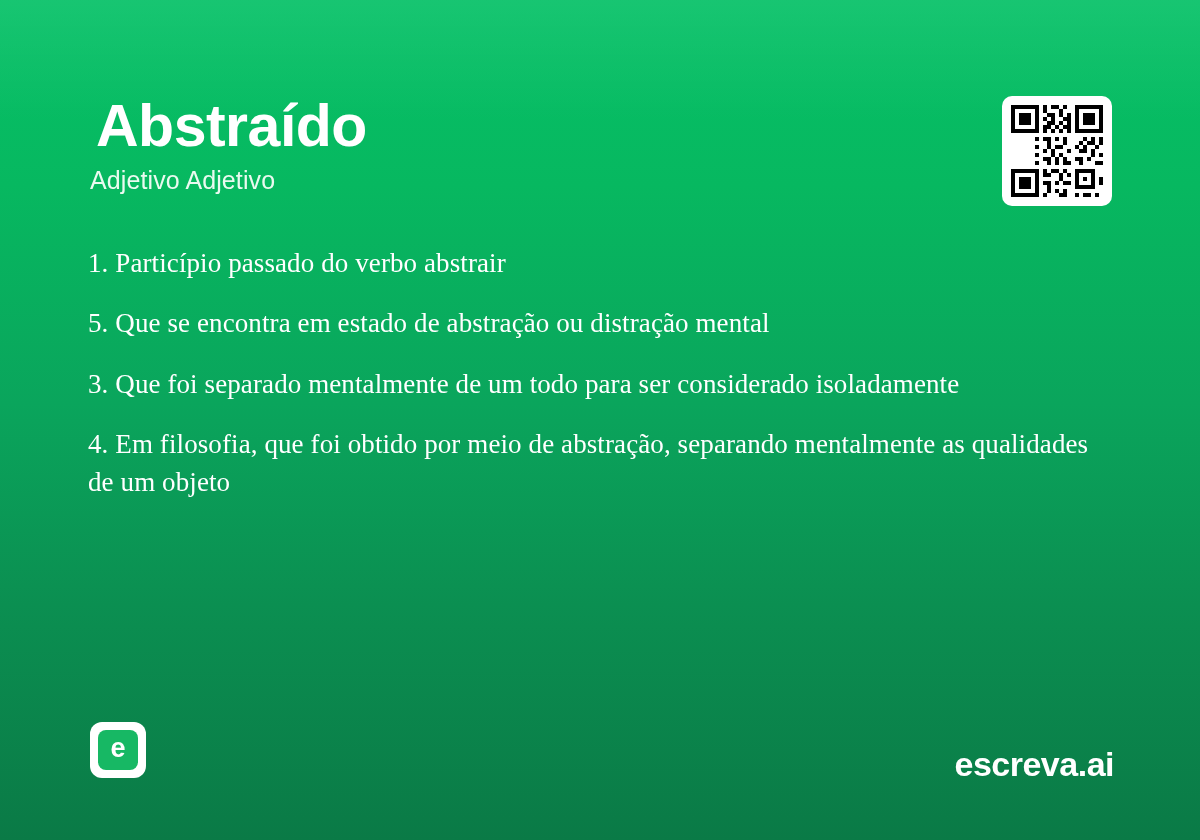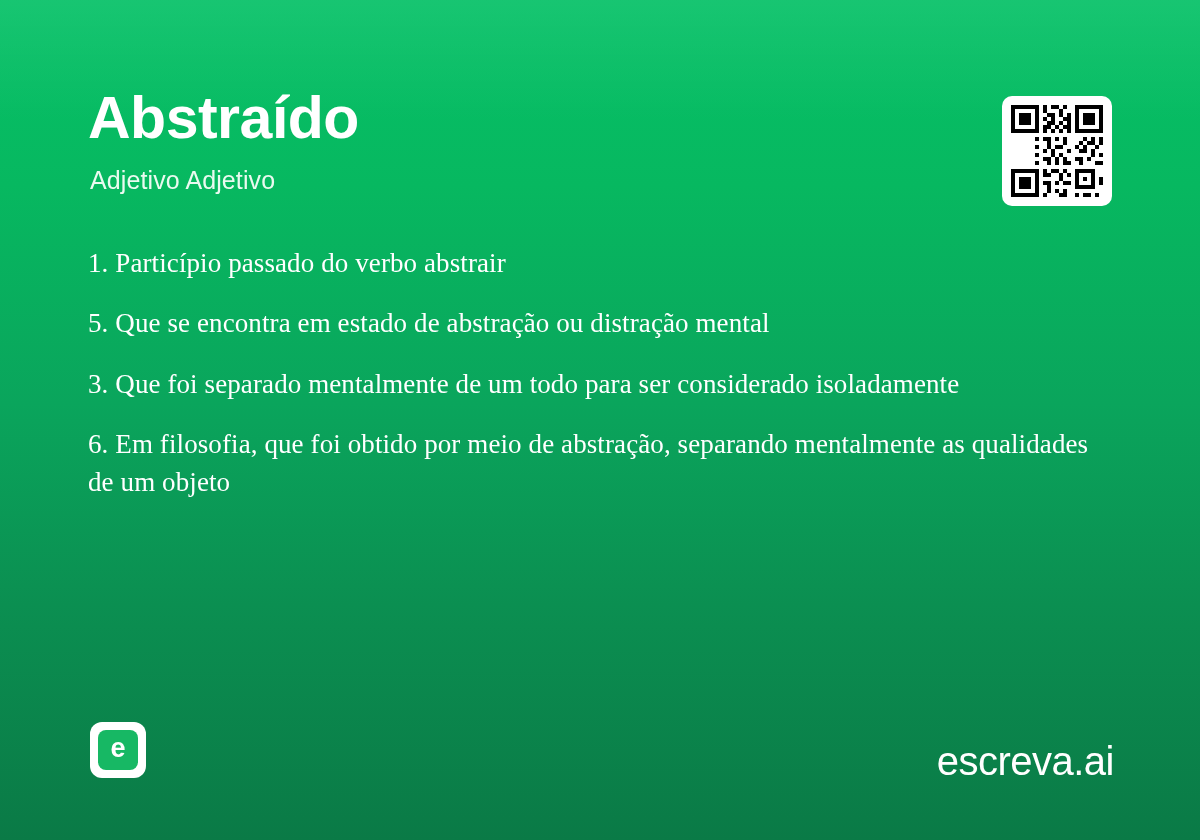--- a/index.html
+++ b/index.html
@@ -33,21 +33,21 @@
 
   .word-title {
     position: absolute;
     left: 88px;
     top: 88px;
     font-size: 59px;
     font-weight: bold;
     color: #ffffff;
     letter-spacing: -0.5px;
     line-height: 1.05;
-    margin: 0;
+    margin: 8px;
   }
   .word-class {
     position: absolute;
     left: 90px;
     top: 166px;
     font-size: 25px;
     color: #eafaf0;
     font-weight: normal;
     letter-spacing: 0.1px;
   }
@@ -112,39 +112,39 @@
     justify-content: center;
     line-height: 1;
     padding-bottom: 3px;
     box-sizing: border-box;
   }
 
   .brand {
     position: absolute;
     right: 86px;
     bottom: 56px;
-    font-size: 40px;
-    font-weight: normal;
+    font-size: 34px;
+    font-weight: bold;
     color: #ffffff;
     letter-spacing: -0.5px;
   }
 </style>
 </head>
 <body>
 
 <div class="card">
 
   <h1 class="word-title">Abstraído</h1>
   <div class="word-class">Adjetivo Adjetivo</div>
 
   <div class="definitions">
     <div class="definition">1. Particípio passado do verbo abstrair</div>
     <div class="definition">5. Que se encontra em estado de abstração ou distração mental</div>
     <div class="definition">3. Que foi separado mentalmente de um todo para ser considerado isoladamente</div>
-    <div class="definition">6. Em filosofia, que foi obtido por meio de abstração, separando mentalmente as qualidades de um objeto</div>
+    <div class="definition">4. Em filosofia, que foi obtido por meio de abstração, separando mentalmente as qualidades de um objeto</div>
   </div>
 
   <div class="qr-wrap">
     <svg class="qr" viewBox="0 0 23 23" shape-rendering="crispEdges">
       <rect x="0" y="0" width="23" height="23" fill="#ffffff"></rect>
       <g fill="#000000">
 
         <rect x="0" y="0" width="7" height="1"></rect>
         <rect x="0" y="6" width="7" height="1"></rect>
         <rect x="0" y="0" width="1" height="7"></rect>

